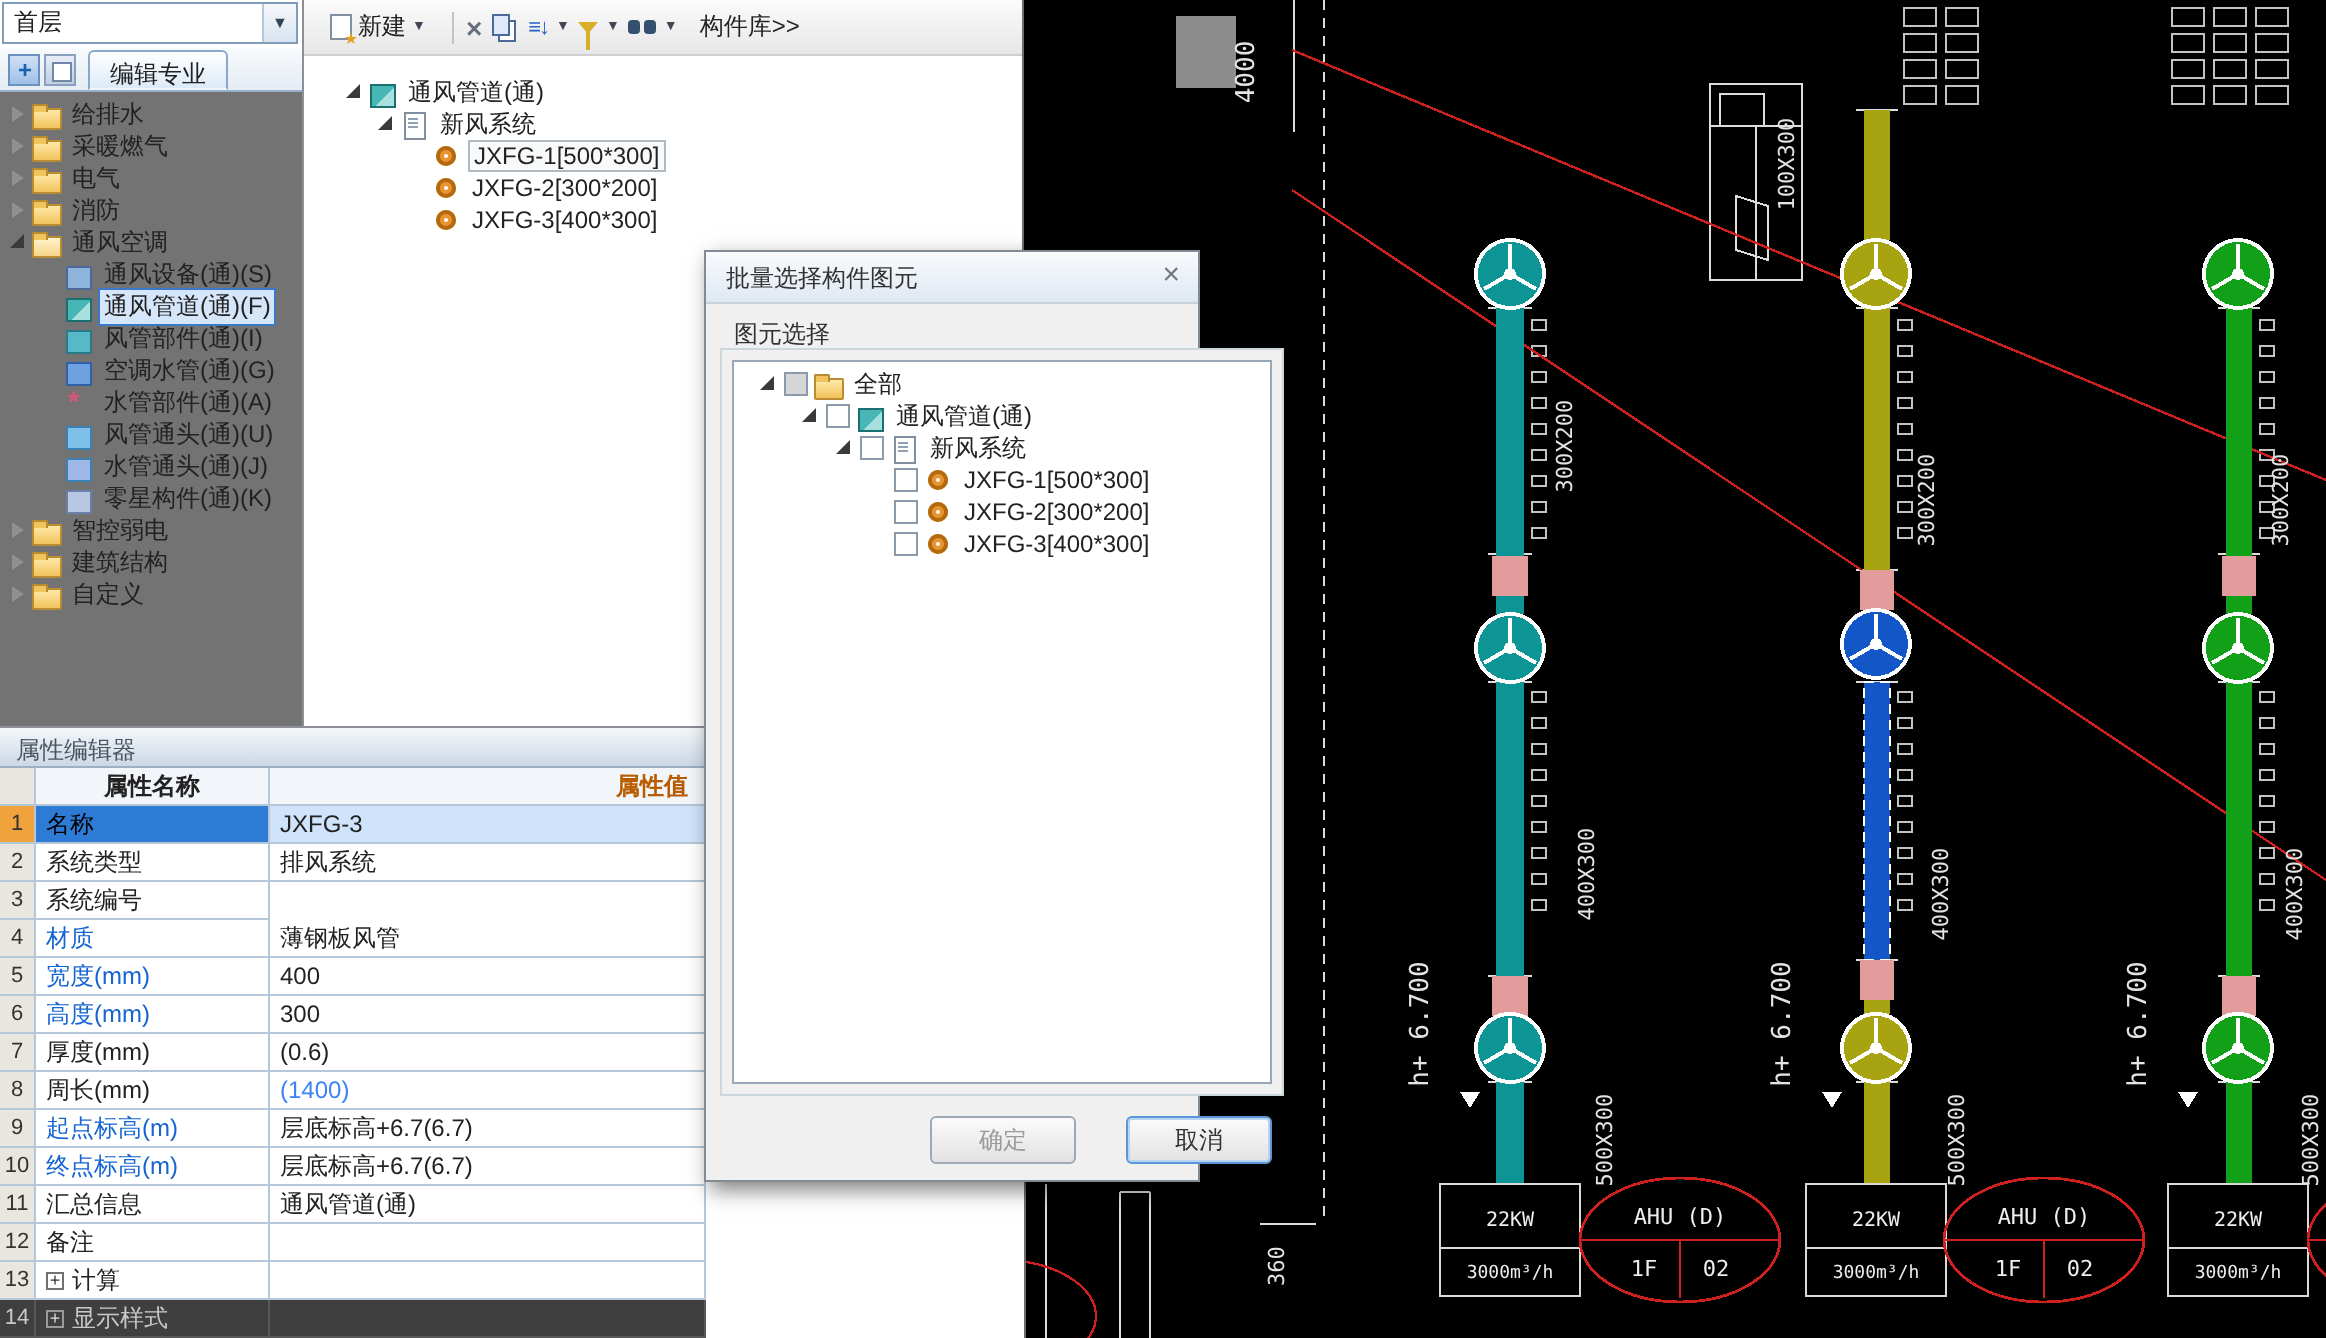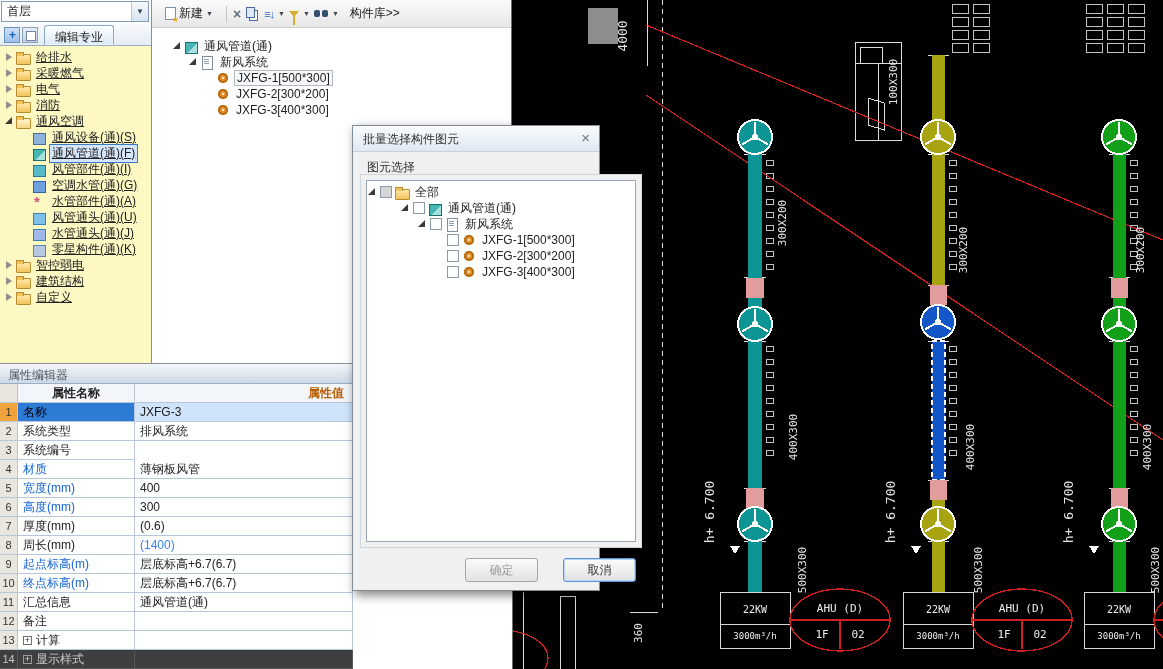--- a/index.html
+++ b/index.html
@@ -21,21 +21,21 @@
   #floor-select { position:absolute; left:1px; top:1px; width:148px; height:21px; background:#fff; border:1px solid #7f9db9; display:flex; align-items:center; }
   #floor-select .val { flex:1; padding-left:5px; }
   #floor-select .dd-btn { width:17px; height:100%; background:linear-gradient(#f6f8fb,#d9e4f1); border-left:1px solid #b8c8dc; text-align:center; font-size:8px; color:#345; line-height:19px; }
   #left-toolbar { position:absolute; left:0; top:24px; right:0; height:22px; border-bottom:1px solid #9ab0c6; background:linear-gradient(#f8fafc,#e4ecf4); display:flex; align-items:flex-end; padding-left:3px; }
   .sicon { width:16px; height:16px; margin:0 1px 2px 1px; display:inline-block; position:relative; }
   .sicon.grid-add { background:linear-gradient(#cfe0f4,#9fc0e8); border:1px solid #6a90c0; }
   .sicon.grid-add::before { content:"+"; position:absolute; left:4px; top:0; color:#1a5fb0; font-weight:bold; font-size:12px; line-height:14px; }
   .sicon.layers { background:linear-gradient(#e8eef6,#c0cee0); border:1px solid #8aa0c0; }
   .sicon.layers::before { content:""; position:absolute; left:3px; top:3px; width:8px; height:8px; background:#fff; border:1px solid #7088a8; }
   #edit-tab { margin-left:5px; height:20px; padding:3px 10px 0; background:linear-gradient(#ffffff,#dcebf8); border:1px solid #8aa8cc; border-bottom:1px solid #eef5fb; border-radius:3px 3px 0 0; }
-  #left-tree { position:absolute; left:0; top:46px; right:0; bottom:0; background:#fef9c3; overflow:hidden; padding-top:3px;text-decoration:underline; }
+  #left-tree { position:absolute; left:0; top:46px; right:0; bottom:0; background:#737373; overflow:hidden; padding-top:3px; }
 
   
   .trow { display:flex; align-items:center; height:16px; white-space:nowrap; cursor:default; }
   .exp { width:10px; height:10px; display:inline-block; margin-right:2px; position:relative; flex:none; }
   .exp.expanded::before { content:""; position:absolute; left:1px; top:1px; width:0; height:0; border-left:7px solid transparent; border-bottom:7px solid #3a3a3a; }
   .exp.collapsed::before { content:""; position:absolute; left:2px; top:1px; width:0; height:0; border-top:4px solid transparent; border-bottom:4px solid transparent; border-left:6px solid #909090; }
   .cb { width:12px; height:12px; border:1px solid #8a9aa8; background:#fff; display:inline-block; margin:0 3px 0 1px; flex:none; }
   .cb.indeterminate { background:#d6d6d6; }
   .ticon { display:inline-block; width:15px; height:13px; margin-right:3px; position:relative; flex:none; }
   .ticon.folder::before, .ticon.folder-open::before { content:""; position:absolute; left:0; top:3px; width:13px; height:9px; background:linear-gradient(#ffe9a8,#f2c35c); border:1px solid #b98d2f; border-radius:1px; }
@@ -583,21 +583,21 @@
   </div>
 
   <div id="dialog">
     <div class="dlg-title">
       <span>批量选择构件图元</span>
       <span class="dlg-close">×</span>
     </div>
     <div class="dlg-group-label">图元选择</div>
     <div class="dlg-group">
       <div id="dlg-tree" class="dlg-list">
-          <div class="trow" style="padding-left: 0; text-align: right;">
+          <div class="trow" style="padding-left: 12px; text-align: right;">
             <span class="exp expanded"></span>
             <span class="cb indeterminate"></span>
             <span class="ticon folder"></span>
             <span class="tlabel">全部</span>
           </div>
           <div class="trow" style="padding-left: 33px;">
             <span class="exp expanded"></span>
             <span class="cb unchecked"></span>
             <span class="ticon duct"></span>
             <span class="tlabel">通风管道(通)</span>

